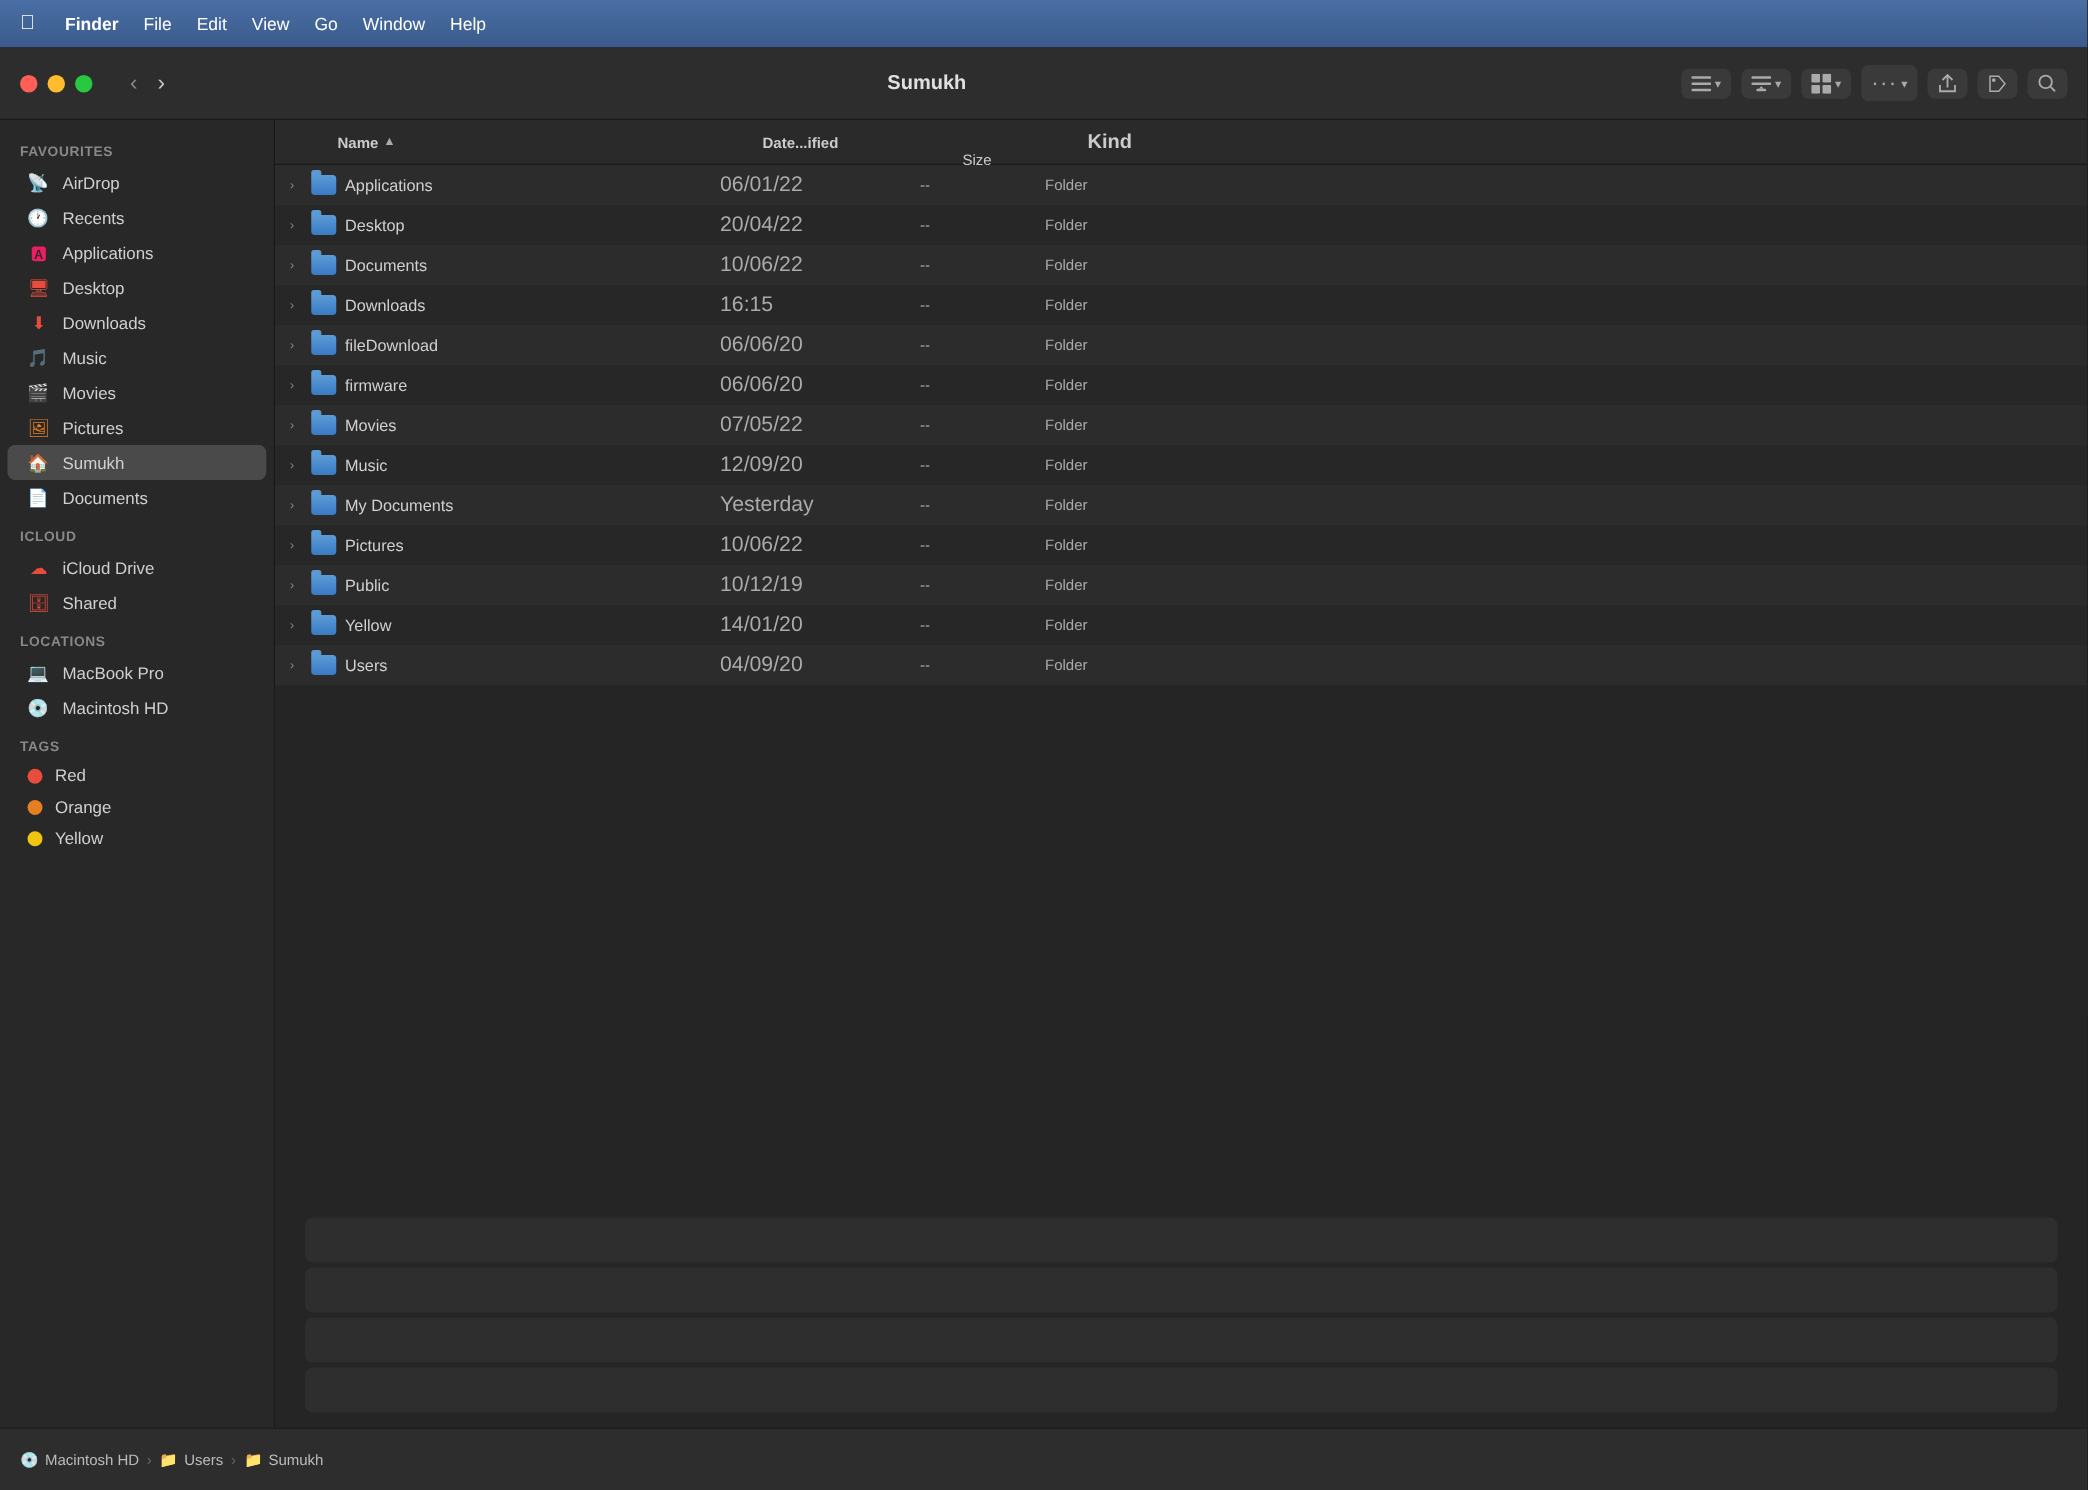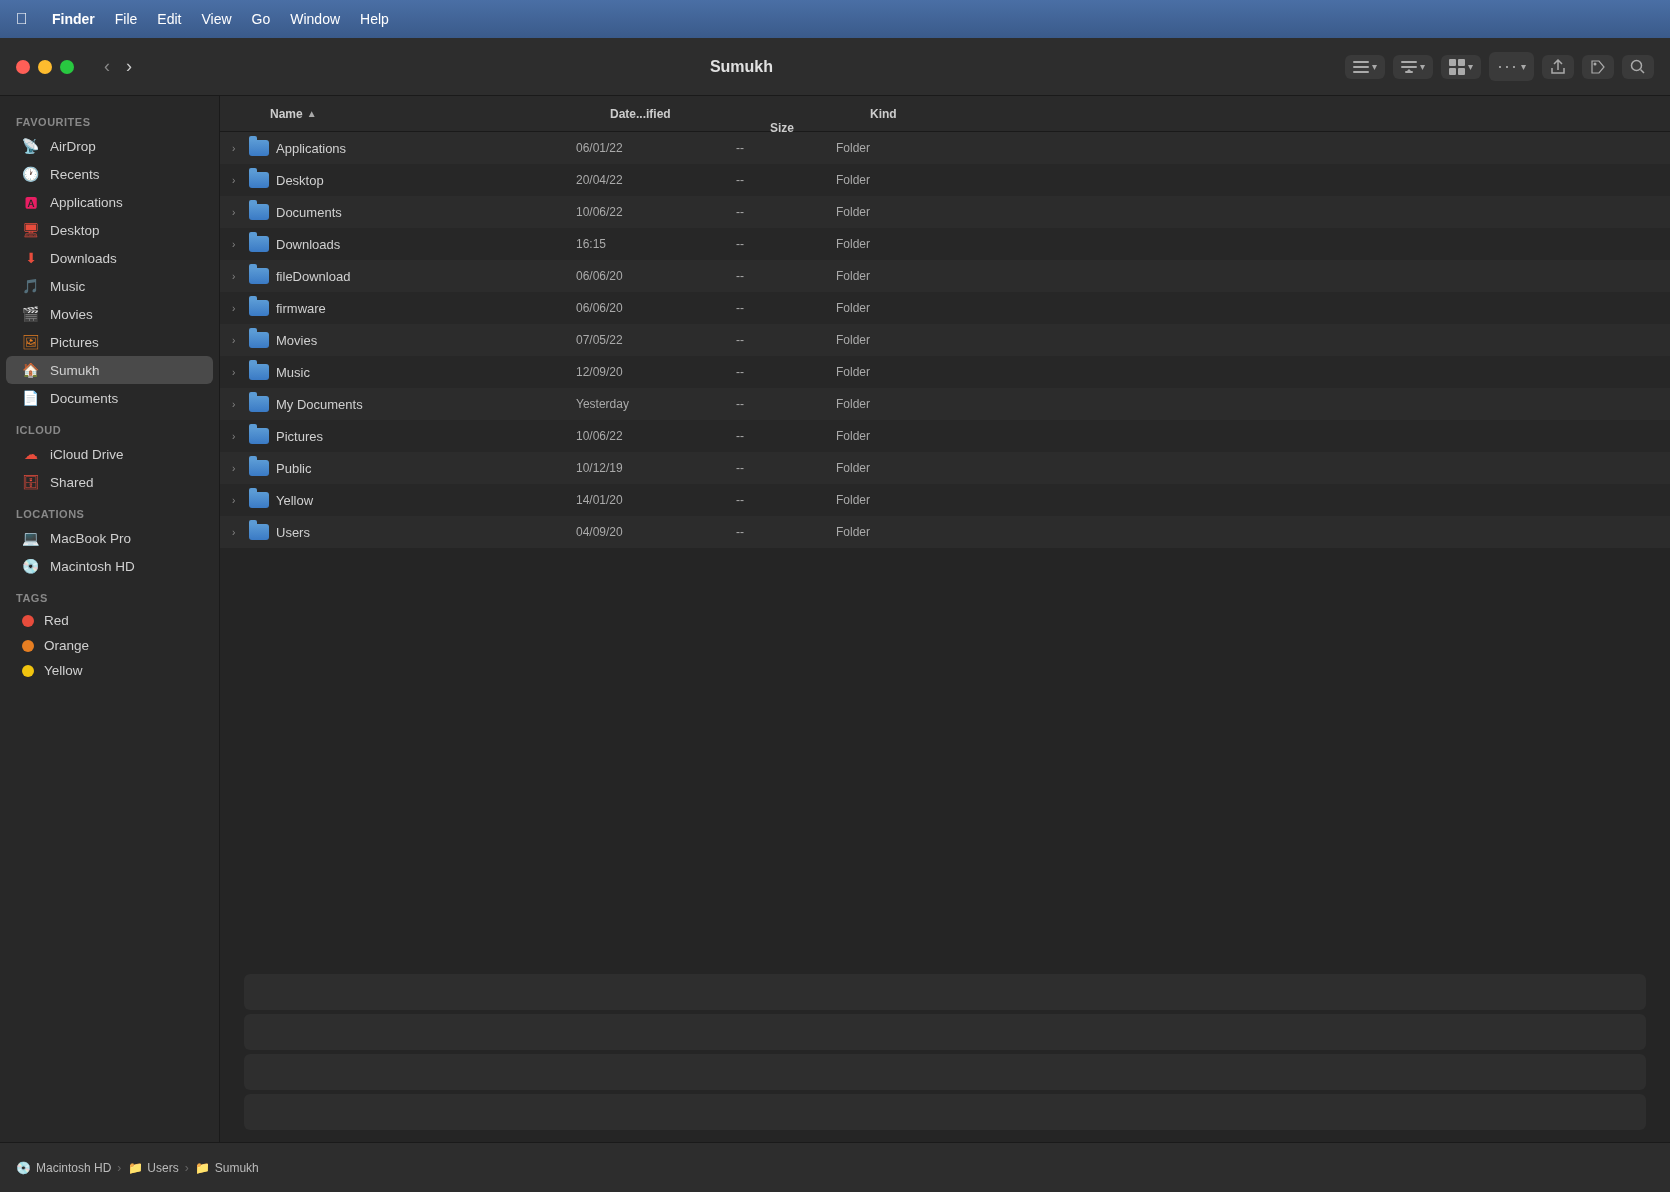--- a/index.html
+++ b/index.html
@@ -211,22 +211,22 @@
       align-items: center;
       gap: 4px;
       width: 340px;
       color: #ccc;
       font-size: 12px;
       font-weight: 600;
       cursor: pointer;
       text-align: right;
     }
     .col-date { width: 160px; color: #ccc; font-size: 12px; font-weight: 600; }
-    .col-size { width: 100px; color: #ccc; font-size: 12px; font-weight: 700; margin-top: 28px; }
-    .col-kind { flex: 1; color: #ccc; font-size: 12px; font-weight: 600; }
+    .col-size { width: 100px; color: #ccc; font-size: 12px; font-weight: 400; margin-top: 28px; }
+    .col-kind { flex: 1; color: #ccc; font-size: 16px; font-weight: 600; }
     .sort-arrow { font-size: 10px; color: #aaa; }
 
     
     .file-list {
       flex: 1;
       overflow-y: auto;
       padding: 0;
     }
     .file-list::-webkit-scrollbar { width: 8px; }
     .file-list::-webkit-scrollbar-track { background: transparent; }
@@ -271,21 +271,21 @@
       position: absolute;
       top: -4px;
       left: 0;
       width: 8px;
       height: 4px;
       background: #5b9bd5;
       border-radius: 2px 2px 0 0;
     }
 
     .row-name { width: 300px; white-space: nowrap; overflow: hidden; text-overflow: ellipsis; }
-    .row-date { width: 160px; color: #aaa; font-size: 12px; }
+    .row-date { width: 160px; color: #aaa; font-size: 17px; }
     .row-size { width: 100px; color: #aaa; font-size: 12px; }
     .row-kind { flex: 1; color: #aaa; font-size: 12px; }
 
     
     .ghost-row {
       height: 36px;
       margin: 4px 12px;
       background: #2e2e2e;
       border-radius: 6px;
     }

